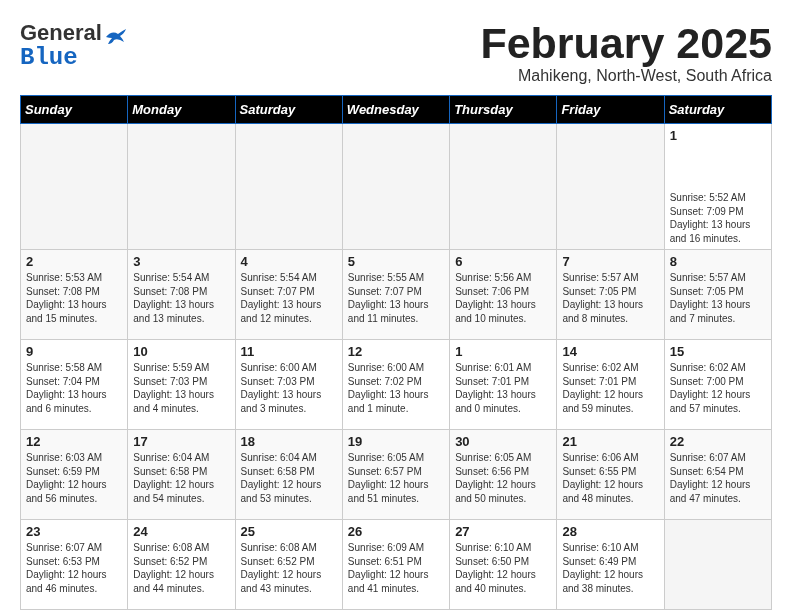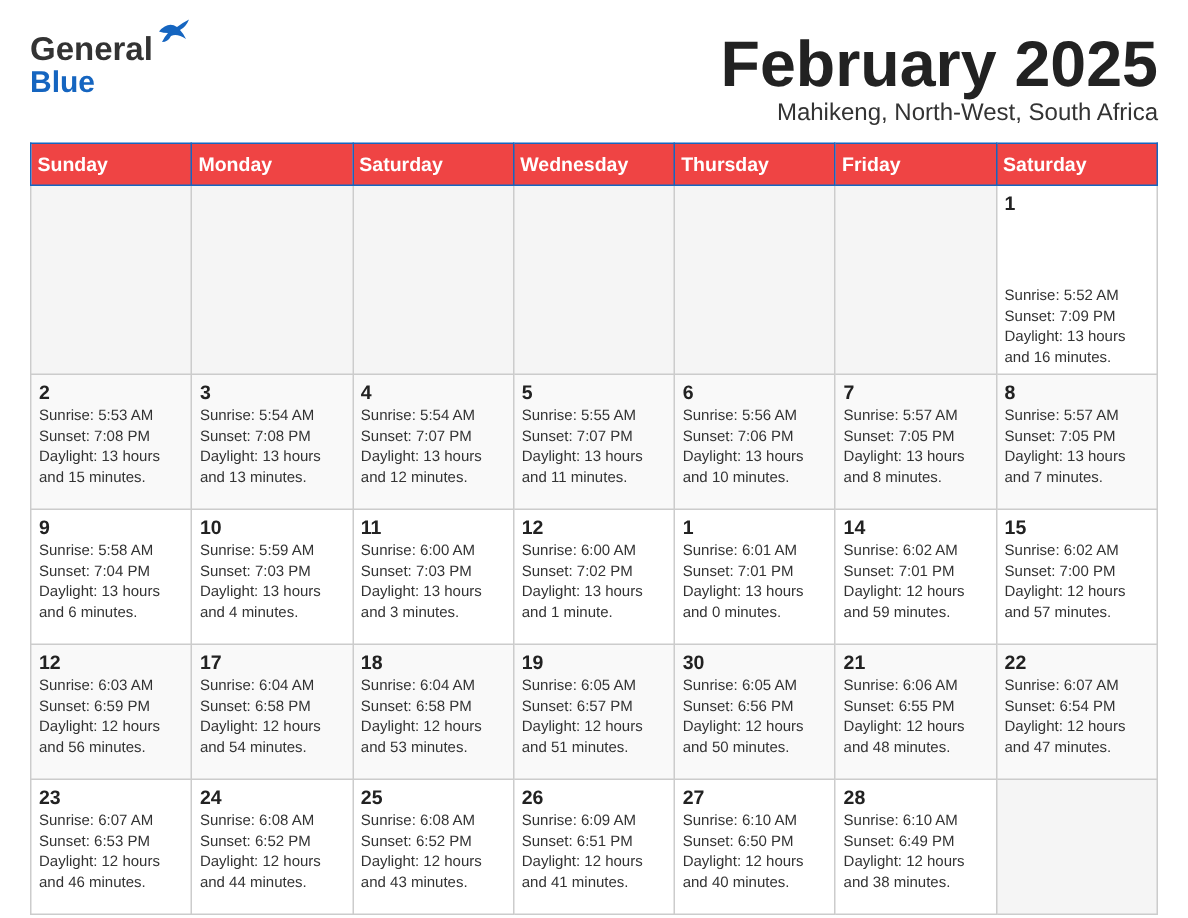--- a/index.html
+++ b/index.html
@@ -33,21 +33,22 @@
     .location {
       font-size: 16px;
       color: #333;
     }
     table {
       width: 100%;
       border-collapse: collapse;
       table-layout: fixed;
     }
     thead tr {
-      background-color: #ef4444;
+      background-color: #000000;
+      font-style: italic;
     }
     thead th {
       color: #fff;
       font-size: 13px;
       font-weight: bold;
       padding: 6px 4px;
       text-align: left;
       border: 1px solid #1565c0;
     }
     tbody td {
@@ -72,32 +73,33 @@
     .day-info {
       font-size: 10px;
       color: #333;
       line-height: 1.35;
     }
     .empty-cell {
       background: #f5f5f5 !important;
     }
     .logo-container {
       display: flex;
-      align-items: flex-start;
+      align-items: flex-end;
       gap: 0;
     }
     .general-text {
       color: #333;
       font-weight: bold;
       font-size: 22px;
     }
     .blue-text {
       color: #1565c0;
       font-weight: bold;
-      font-size: 20px;
+      font-size: 24px;
+      font-family: Liberation Mono, monospace;
     }
     .bird-svg {
       margin-left: 2px;
       margin-top: -8px;
     }
   </style>
 </head>
 <body>
 
 <div class="header">

